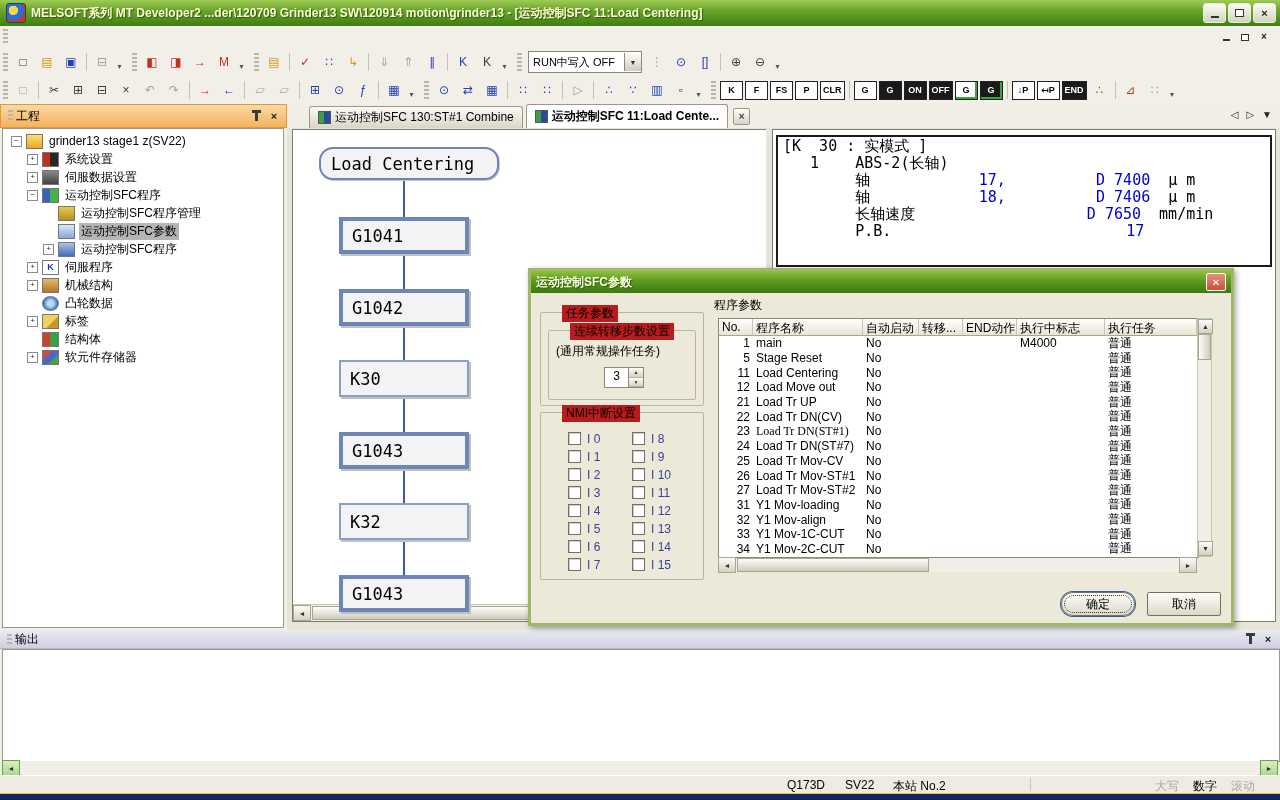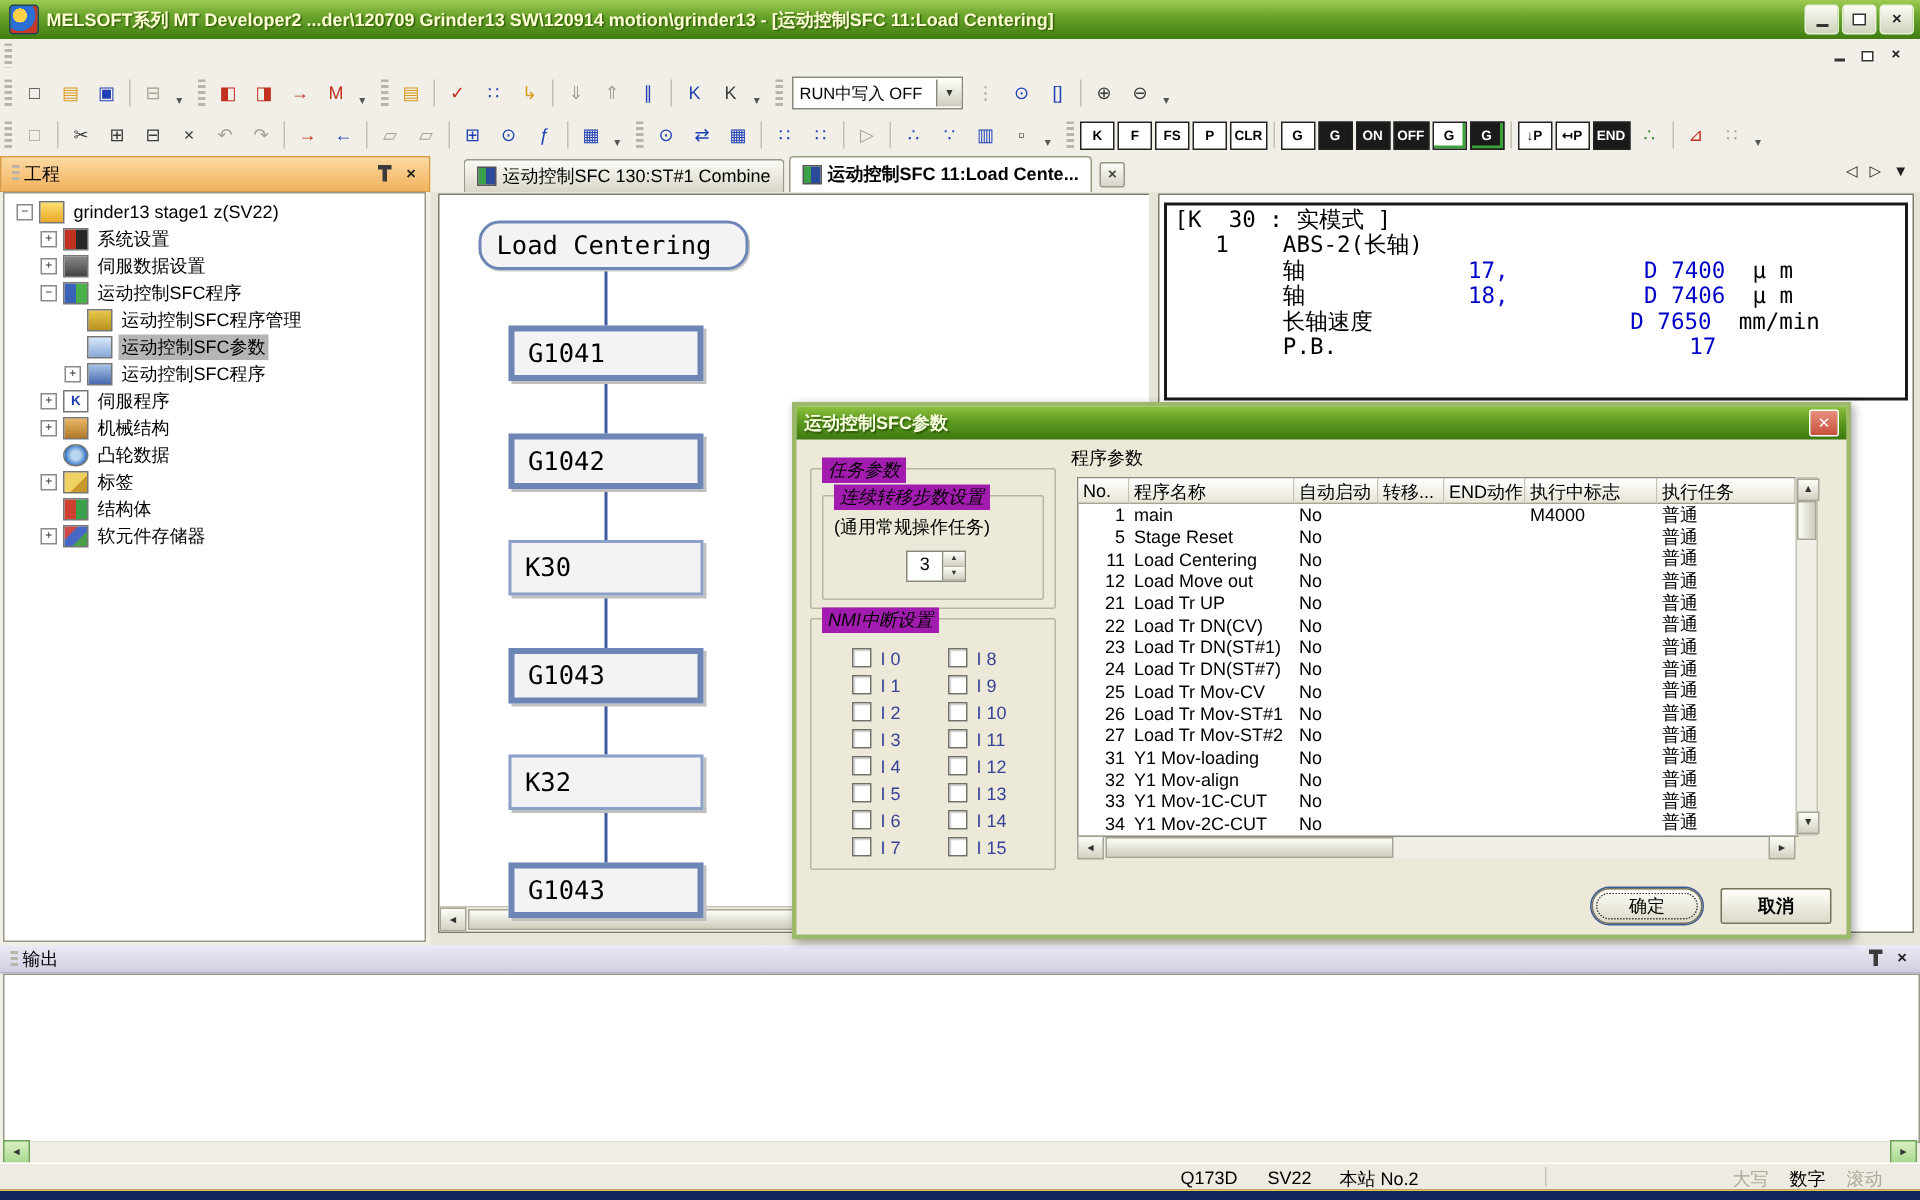--- a/index.html
+++ b/index.html
@@ -131,21 +131,21 @@
   .dialog{position:absolute;left:528px;top:268px;width:706px;height:358px;z-index:50;
     border:3px solid #9cb86a;background:#ece9d8;box-shadow:2px 2px 6px rgba(0,0,0,.35);box-sizing:border-box;}
   .dlg-title{height:22px;background:linear-gradient(180deg,#8fc13f 0%,#5f9a20 45%,#3c7a10 100%);
     display:flex;align-items:center;padding:0 5px;}
   .dlg-title .dtxt{flex:1;color:#f8ffe0;font-weight:bold;text-shadow:1px 1px 1px #2e5a08;}
   .dlg-close{width:18px;height:16px;border-radius:2px;border:1px solid #fff;
     background:linear-gradient(180deg,#e89080,#c8503a);color:#fff;font-weight:bold;font-size:10px;
     display:flex;align-items:center;justify-content:center;}
   .dlg-body{position:relative;width:100%;height:333px;}
   .grp{position:absolute;border:1px solid #b9b5a2;border-radius:2px;}
-  .grp>.glabel{position:absolute;top:-8px;left:7px;background:#a21caf;padding:0 4px;font-style:italic;}
+  .grp>.glabel{position:absolute;top:-8px;left:21px;background:#b91c1c;padding:0 4px;}
   .note{position:absolute;}
   .spin{position:absolute;width:38px;height:19px;border:1px solid #8a887a;background:#fff;display:flex;}
   .spin .sval{flex:1;text-align:center;line-height:17px;}
   .spin .sarrs{width:14px;display:flex;flex-direction:column;border-left:1px solid #8a887a;}
   .spin .sarr{flex:1;background:linear-gradient(180deg,#fdfdf8,#d4d1c2);display:flex;align-items:center;justify-content:center;font-size:5px;color:#333;border-bottom:1px solid #b8b5a6;}
   .cbrow{display:flex;align-items:center;height:17px;margin-bottom:1px;}
   .cbx{width:11px;height:11px;border:1px solid #707066;background:#fff;margin-right:6px;flex:none;box-shadow:inset 1px 1px 1px #ccc;}
   .cblabel{color:#38429a;font-size:12px;white-space:nowrap;}
   .pglabel{position:absolute;left:183px;top:4px;}
   .tbl{position:absolute;left:187px;top:25px;width:479px;background:#fff;border:1px solid #8a887a;}
@@ -626,21 +626,21 @@
               <div class="td num" style="width: 34px;">22</div>
               <div class="td" style="width: 110px;">Load Tr DN(CV)</div>
               <div class="td" style="width: 56px;">No</div>
               <div class="td" style="width: 44px;"></div>
               <div class="td" style="width: 54px;"></div>
               <div class="td" style="width: 88px;"></div>
               <div class="td" style="width: 92px;">普通</div>
             </div>
             <div class="tr">
               <div class="td num" style="width: 34px;">23</div>
-              <div class="td" style="width: 110px;">Load Tr DN(ST#1)</div>
+              <div class="td" style="width: 110px; font-family: Liberation Serif, serif;">Load Tr DN(ST#1)</div>
               <div class="td" style="width: 56px;">No</div>
               <div class="td" style="width: 44px;"></div>
               <div class="td" style="width: 54px;"></div>
               <div class="td" style="width: 88px;"></div>
               <div class="td" style="width: 92px;">普通</div>
             </div>
             <div class="tr">
               <div class="td num" style="width: 34px;">24</div>
               <div class="td" style="width: 110px;">Load Tr DN(ST#7)</div>
               <div class="td" style="width: 56px;">No</div>
@@ -728,17 +728,17 @@
         <div class="vthumb"></div>
         <div class="sbtn" style="position:absolute;bottom:0;">▼</div>
       </div>
       <div class="tbl-hscroll">
         <div class="sbtn">◄</div>
         <div class="sthumb" style="width:190px;"></div>
         <div class="sbtn" style="margin-left:auto;">►</div>
       </div>
 
       <div class="dlg-btn focus" style="left:530px;top:299px;">确定</div>
-      <div class="dlg-btn" style="left:616px;top:299px;font-weight:bold;">取消</div>
+      <div class="dlg-btn" style="left:616px;top:299px;">取消</div>
     </div>
   </div>
 
 </div>
 
 </body></html>

